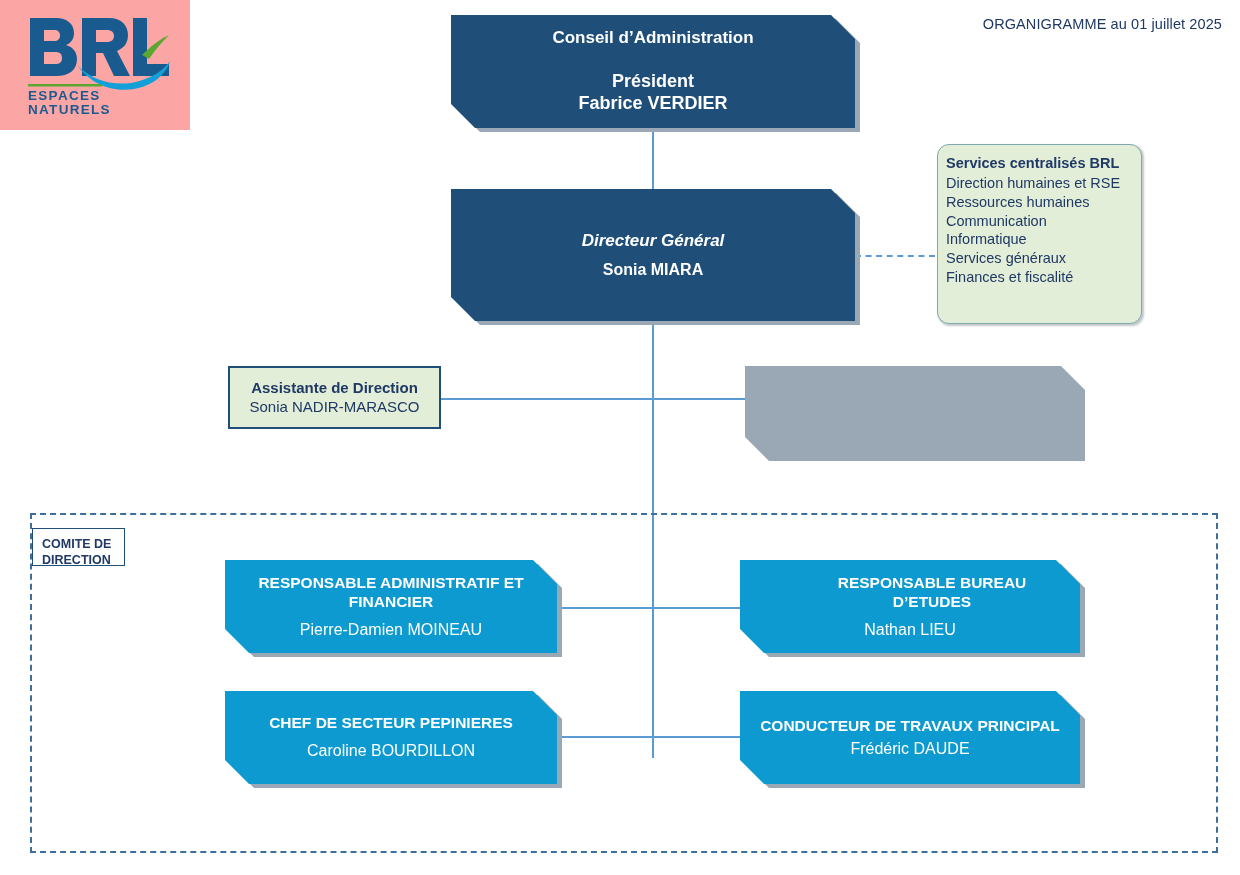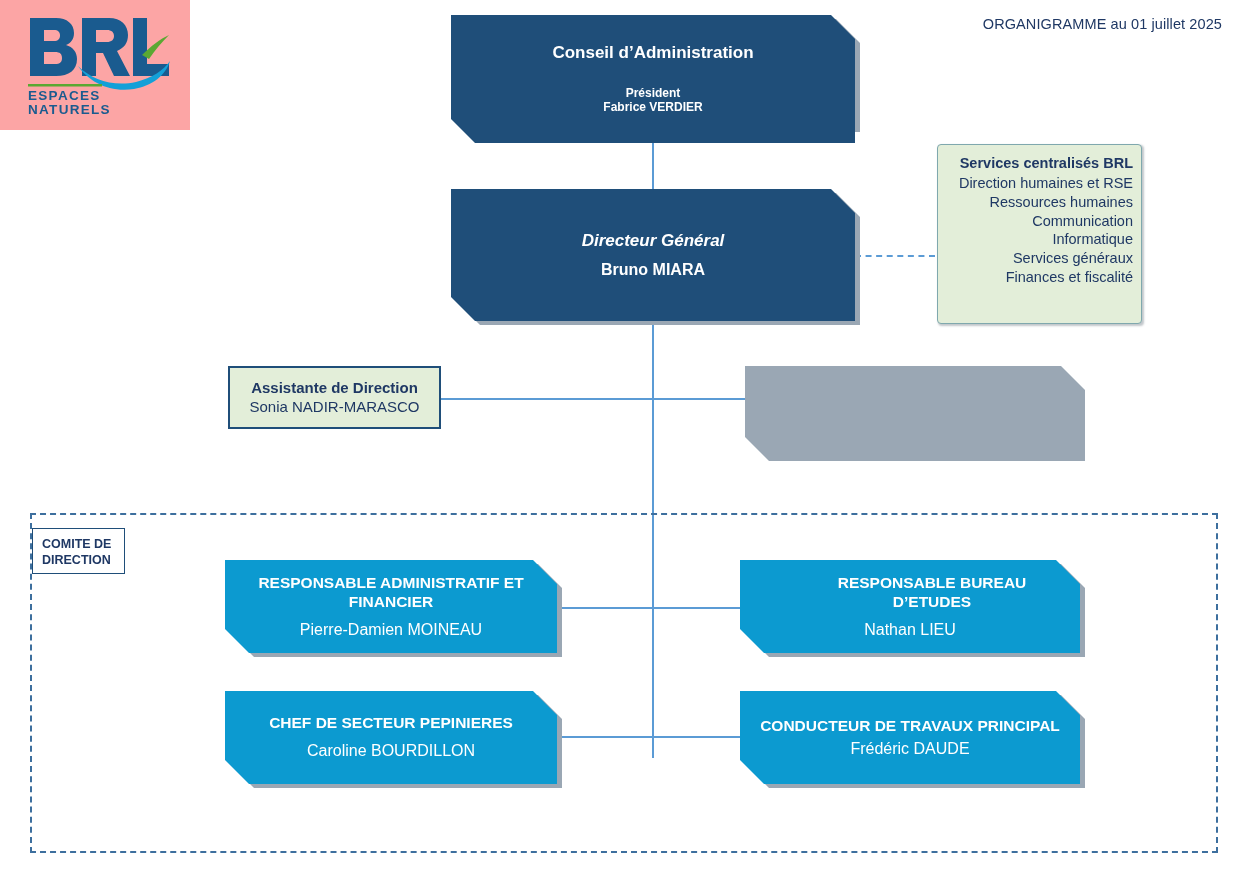--- a/index.html
+++ b/index.html
@@ -75,22 +75,22 @@
   .gap-lg .person { margin-top: 22px; }
   .gap-sm .person { margin-top: 8px; }
   .gap-xs .person { margin-top: 3px; }
 
   
   .services {
     position: absolute;
     box-sizing: border-box;
     background: #e3eed9;
     border: 1.6px solid #7fa8ae;
-    border-radius: 4px;
-    text-align: right;
+    border-radius: 12px;
+    text-align: left;
     color: #1f3864;
     padding: 9px 8px 8px 8px;
     box-shadow: 1.5px 1.5px 2px rgba(120,130,140,.45);
   }
   .services .svc-head {
     font-weight: bold;
     font-size: 14.5px;
     line-height: 1.3;
     margin-bottom: 1px;
   }
@@ -184,35 +184,35 @@
 
   <div class="conn-dash" style="left:855px; top:255px; width:80px;"></div>
 
   <div class="conn conn-h" style="left:440px; top:398px; width:305px;"></div>
 
   <div class="conn conn-h" style="left:562px; top:607px; width:183px;"></div>
 
   <div class="conn conn-h" style="left:562px; top:736px; width:183px;"></div>
 
   <div class="comite-region" style="left:30px; top:513px; width:1188px; height:340px;"></div>
-  <div class="comite-label" style="left:32px; top:528px; width:93px; height:46px;">COMITE DE DIRECTION</div>
+  <div class="comite-label" style="left:32px; top:528px; width:93px; height:38px;">COMITE DE DIRECTION</div>
 
   <div class="pbox-shadow" style="left:456px; top:19px; width:404px; height:113px;"></div>
-  <div class="pbox navy gap-lg" style="left:451px; top:15px; width:404px; height:128px;">
+  <div class="pbox navy gap-lg" style="left:451px; top:15px; width:404px; height:113px;">
     <div class="title" style="font-size:17px;">Conseil d’Administration</div>
-    <div class="person" style="font-size:12px;text-align:center;">
+    <div class="person" style="font-size:18px;text-align:center;">
       <div style="font-weight:bold;">Président</div>
       <div style="font-weight:bold;">Fabrice VERDIER</div>
     </div>
   </div>
 
   <div class="pbox-shadow" style="left:456px; top:193px; width:404px; height:132px;"></div>
   <div class="pbox navy gap-sm" style="left:451px; top:189px; width:404px; height:132px;">
     <div class="title" style="font-size:17px;font-style:italic;">Directeur Général</div>
-    <div class="person" style="font-size:16px; font-weight:bold;">Bruno MIARA</div>
+    <div class="person" style="font-size:16px; font-weight:bold;">Sonia MIARA</div>
   </div>
 
   <div class="services" style="left:937px; top:144px; width:205px; height:180px;">
     <div class="svc-head">Services centralisés BRL</div>
     <div class="svc-item">Direction humaines et RSE</div>
     <div class="svc-item">Ressources humaines</div>
     <div class="svc-item">Communication</div>
     <div class="svc-item">Informatique</div>
     <div class="svc-item">Services généraux</div>
     <div class="svc-item">Finances et fiscalité</div>

